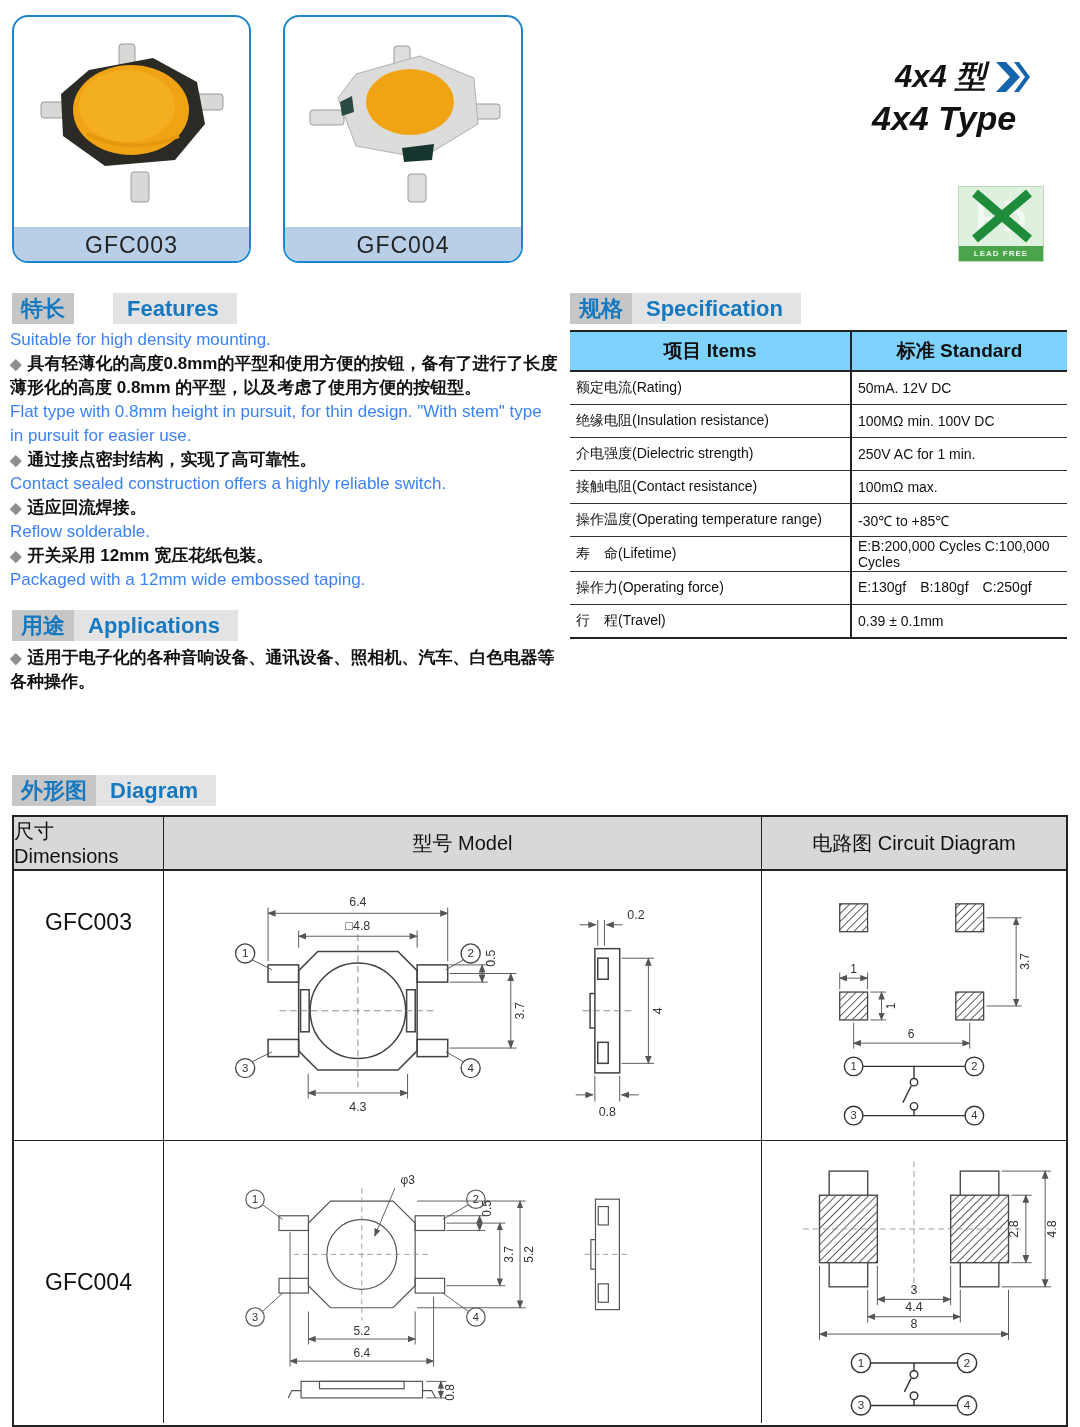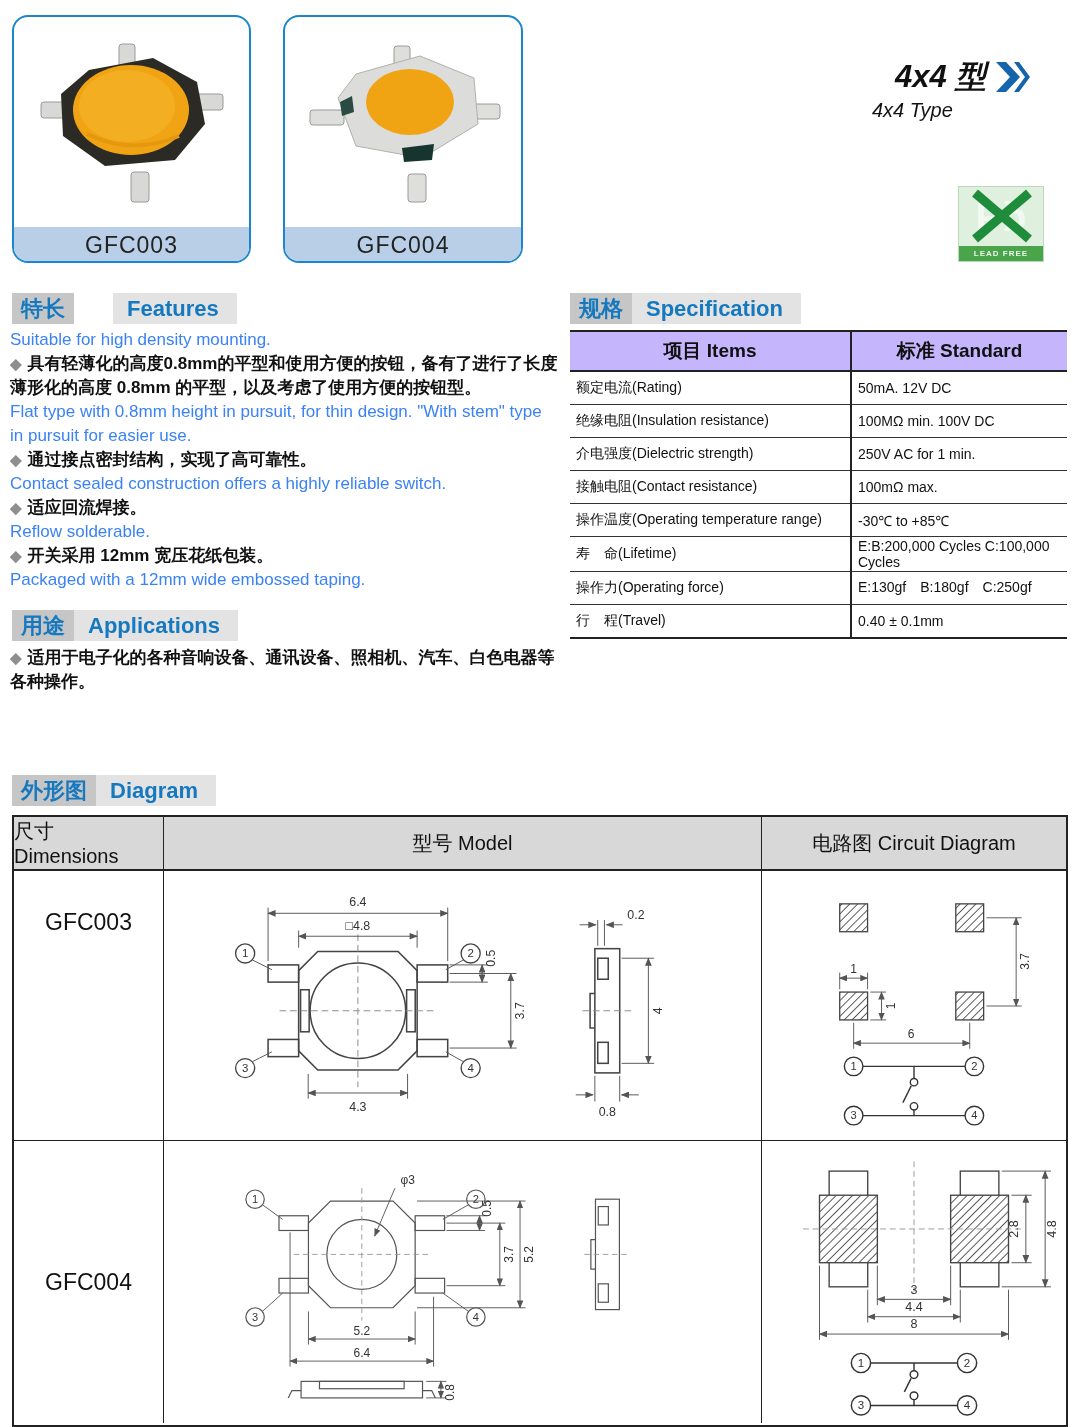--- a/index.html
+++ b/index.html
@@ -9,21 +9,21 @@
   
   .card{position:absolute;top:15px;height:248px;border:2px solid #1b86cc;border-radius:16px;
         background:#fff;overflow:hidden;box-sizing:border-box;}
   .card .photo{height:210px;display:flex;align-items:center;justify-content:center;}
   .card .label{height:36px;background:#b9cfe8;display:flex;align-items:center;justify-content:center;
         font-size:23px;color:#222;letter-spacing:1px;}
 
   
   .type-zh{position:absolute;top:56px;left:895px;font-size:31px;font-weight:bold;font-style:italic;
         color:#111;display:flex;align-items:center;gap:10px;white-space:nowrap;}
-  .type-en{position:absolute;top:99px;left:872px;font-size:20px;font-weight:normal;font-style:italic;color:#111;}
+  .type-en{position:absolute;top:99px;left:872px;font-size:34px;font-weight:bold;font-style:italic;color:#111;}
 
   
   .leadfree{position:absolute;left:958px;top:186px;width:86px;height:76px;background:#dff0df;
         border:1px solid #bcd9bc;box-sizing:border-box;}
   .leadfree .lf-band{position:absolute;left:0;bottom:0;width:100%;height:15px;background:#4aa54a;
         color:#eaf6ea;font-size:8px;font-weight:bold;display:flex;align-items:center;justify-content:center;
         letter-spacing:1px;}
 
   
   .sec-h{position:absolute;display:inline-flex;height:31px;}
@@ -35,21 +35,21 @@
   
   .textblock{position:absolute;font-size:17px;line-height:24px;}
   .textblock p{margin:0;}
   .textblock .zh{font-weight:bold;color:#111;}
   .textblock .en{font-weight:normal;color:#3b82f6;}
   .bullet{color:#8e8e8e;font-size:15px;margin-right:6px;}
 
   
   .spec-table{position:absolute;left:570px;top:330px;width:497px;border-collapse:collapse;
         border-top:2px solid #222;border-bottom:2px solid #222;}
-  .spec-table th{background:#c4b5fd;border-bottom:2px solid #222;font-size:19px;font-weight:bold;
+  .spec-table th{background:#7dd3fc;border-bottom:2px solid #222;font-size:19px;font-weight:bold;
         height:36px;text-align:center;color:#111;}
   .spec-table td{border-bottom:1px solid #333;font-size:14px;height:30px;padding:1px 6px;color:#111;}
   .spec-table .c1{width:268px;border-right:2px solid #222;}
   .spec-table tr:last-child td{border-bottom:none;}
 
   
   .dg-table{position:absolute;left:12px;top:815px;width:1056px;height:612px;
         border:2px solid #222;box-sizing:border-box;}
   .dg-head{display:grid;grid-template-columns:150px 598px 1fr;height:54px;background:#d8d8d8;
         border-bottom:2px solid #222;box-sizing:border-box;}
@@ -177,21 +177,21 @@
       <tr>
           <td class="c1">寿　命(Lifetime)</td>
           <td>E:B:200,000 Cycles C:100,000 Cycles</td>
         </tr>
       <tr>
           <td class="c1">操作力(Operating force)</td>
           <td>E:130gf　B:180gf　C:250gf</td>
         </tr>
       <tr>
           <td class="c1">行　程(Travel)</td>
-          <td>0.40 ± 0.1mm</td>
+          <td>0.39 ± 0.1mm</td>
         </tr>
     </tbody>
   </table>
 
   <div class="sec-h" style="left:12px;top:610px;">
     <span class="zh">用途</span>
     <span class="en">Applications</span>
   </div>
 
   <div class="textblock" style="left:10px;top:646px;width:548px;">

